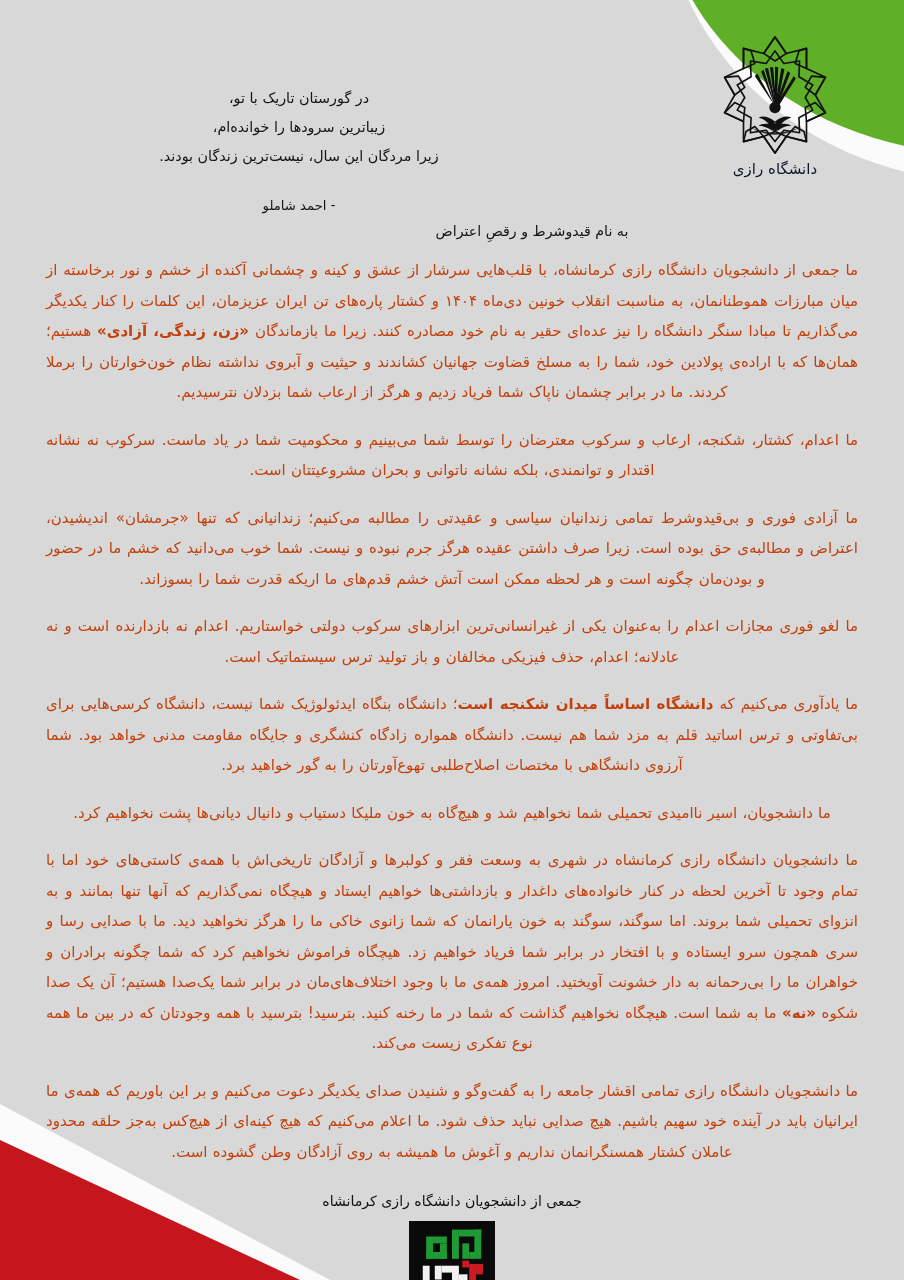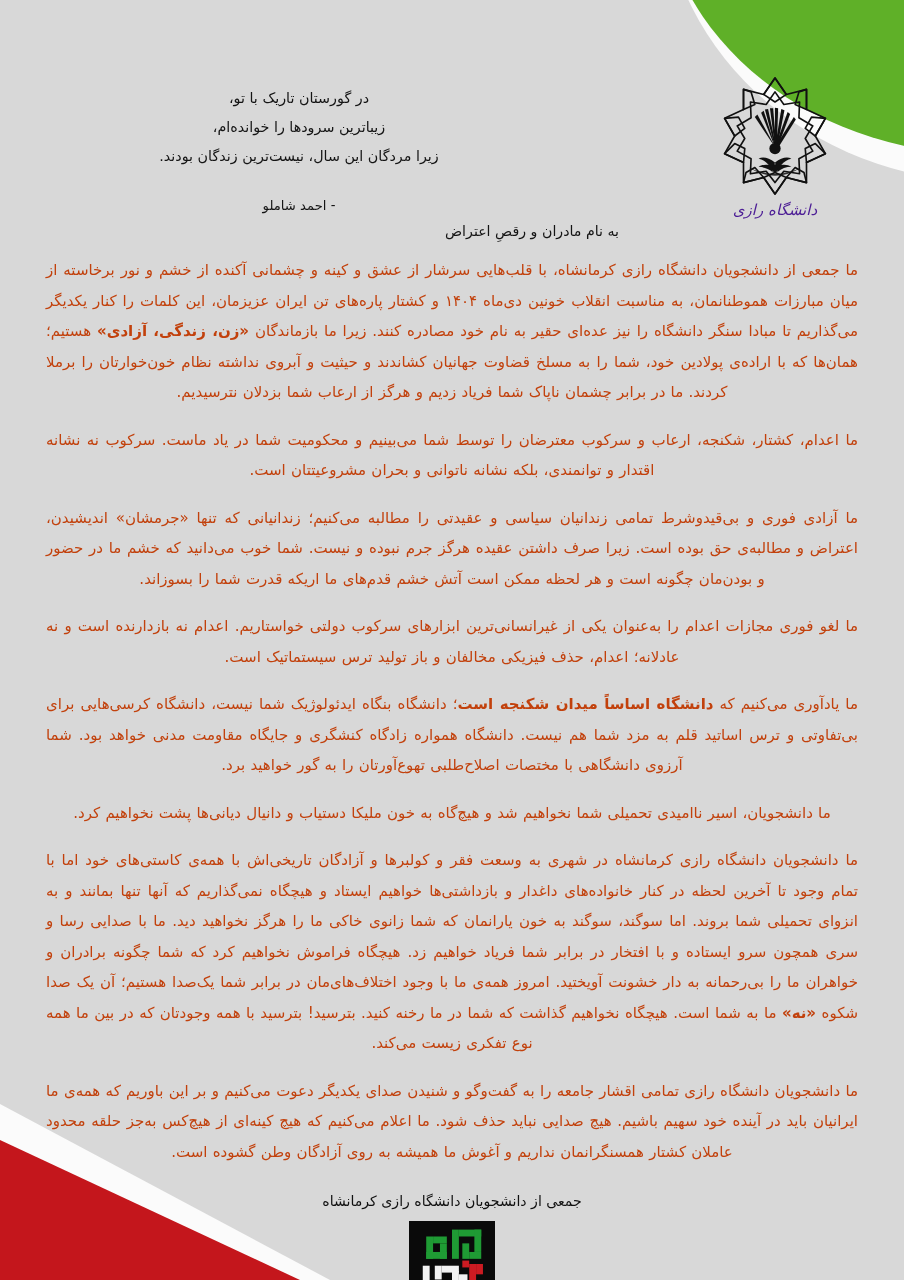--- a/index.html
+++ b/index.html
@@ -69,21 +69,21 @@
     border-top: 176px solid transparent;
     z-index: 0;
   }
 
   
   .header {
     position: relative;
     z-index: 3;
     display: flex;
     flex-direction: row-reverse;
-    align-items: flex-end;
+    align-items: flex-start;
     justify-content: space-between;
     padding: 18px 54px 0 34px;
     min-height: 200px;
     box-sizing: border-box;
   }
   .poem-block {
     text-align: center;
     padding-top: 66px;
     margin-right: 0;
     margin-left: 30px;
@@ -110,22 +110,21 @@
     padding-top: 14px;
     text-align: center;
   }
   .logo-svg {
     display: block;
     margin: 0 auto;
   }
   .logo-caption {
     margin-top: 2px;
     font-size: 15px;
-    color: #4c1d95;
-    font-style: italic;
+    color: #0f172a;
     letter-spacing: .5px;
   }
 
   
   .dedication {
     position: relative;
     z-index: 3;
     text-align: center;
     font-size: 14.2px;
     color: #141414;
@@ -237,21 +236,21 @@
 
         <g fill="#111" stroke="none" font-size="0">
           <path d="M58 150 q42 26 84 0 q-42 20 -84 0 z" opacity="0.85"></path>
         </g>
       </svg>
       <div class="logo-caption">دانشگاه رازی</div>
     </div>
 
   </div>
 
-  <div class="dedication">به نام مادران و رقصِ اعتراض</div>
+  <div class="dedication">به نام قیدوشرط و رقصِ اعتراض</div>
 
   <div class="body-text">
     <p class="para"><span>ما جمعی از دانشجویان دانشگاه رازی کرمانشاه، با قلب‌هایی سرشار از عشق و کینه و چشمانی آکنده از خشم و نور برخاسته از میان مبارزات هموطنانمان، به مناسبت انقلاب خونین دی‌ماه ۱۴۰۴ و کشتار پاره‌های تن ایران عزیزمان، این کلمات را کنار یکدیگر می‌گذاریم تا مبادا سنگر دانشگاه را نیز عده‌ای حقیر به نام خود مصادره کنند. زیرا ما بازماندگان </span><b>«زن، زندگی، آزادی»</b><span> هستیم؛ همان‌ها که با اراده‌ی پولادین خود، شما را به مسلخ قضاوت جهانیان کشاندند و حیثیت و آبروی نداشته نظام خون‌خوارتان را برملا کردند. ما در برابر چشمان ناپاک شما فریاد زدیم و هرگز از ارعاب شما بزدلان نترسیدیم.</span></p>
     <p class="para"><span>ما اعدام، کشتار، شکنجه، ارعاب و سرکوب معترضان را توسط شما می‌بینیم و محکومیت شما در یاد ماست. سرکوب نه نشانه اقتدار و توانمندی، بلکه نشانه ناتوانی و بحران مشروعیتتان است.</span></p>
     <p class="para"><span>ما آزادی فوری و بی‌قیدوشرط تمامی زندانیان سیاسی و عقیدتی را مطالبه می‌کنیم؛ زندانیانی که تنها «جرمشان» اندیشیدن، اعتراض و مطالبه‌ی حق بوده است. زیرا صرف داشتن عقیده هرگز جرم نبوده و نیست. شما خوب می‌دانید که خشم ما در حضور و بودن‌مان چگونه است و هر لحظه ممکن است آتش خشم قدم‌های ما اریکه قدرت شما را بسوزاند.</span></p>
     <p class="para"><span>ما لغو فوری مجازات اعدام را به‌عنوان یکی از غیرانسانی‌ترین ابزارهای سرکوب دولتی خواستاریم. اعدام نه بازدارنده است و نه عادلانه؛ اعدام، حذف فیزیکی مخالفان و باز تولید ترس سیستماتیک است.</span></p>
     <p class="para"><span>ما یادآوری می‌کنیم که </span><b>دانشگاه اساساً میدان شکنجه است</b><span>؛ دانشگاه بنگاه ایدئولوژیک شما نیست، دانشگاه کرسی‌هایی برای بی‌تفاوتی و ترس اساتید قلم به مزد شما هم نیست. دانشگاه همواره زادگاه کنشگری و جایگاه مقاومت مدنی خواهد بود. شما آرزوی دانشگاهی با مختصات اصلاح‌طلبی تهوع‌آورتان را به گور خواهید برد.</span></p>
     <p class="para"><span>ما دانشجویان، اسیر ناامیدی تحمیلی شما نخواهیم شد و هیچ‌گاه به خون ملیکا دستیاب و دانیال دیانی‌ها پشت نخواهیم کرد.</span></p>
     <p class="para"><span>ما دانشجویان دانشگاه رازی کرمانشاه در شهری به وسعت فقر و کولبرها و آزادگان تاریخی‌اش با همه‌ی کاستی‌های خود اما با تمام وجود تا آخرین لحظه در کنار خانواده‌های داغدار و بازداشتی‌ها خواهیم ایستاد و هیچگاه نمی‌گذاریم که آنها تنها بمانند و به انزوای تحمیلی شما بروند. اما سوگند، سوگند به خون یارانمان که شما زانوی خاکی ما را هرگز نخواهید دید. ما با صدایی رسا و سری همچون سرو ایستاده و با افتخار در برابر شما فریاد خواهیم زد. هیچگاه فراموش نخواهیم کرد که شما چگونه برادران و خواهران ما را بی‌رحمانه به دار خشونت آویختید. امروز همه‌ی ما با وجود اختلاف‌های‌مان در برابر شما یک‌صدا هستیم؛ آن یک صدا شکوه </span><b>«نه»</b><span> ما به شما است. هیچگاه نخواهیم گذاشت که شما در ما رخنه کنید. بترسید! بترسید با همه وجودتان که در بین ما همه نوع تفکری زیست می‌کند.</span></p>
     <p class="para"><span>ما دانشجویان دانشگاه رازی تمامی اقشار جامعه را به گفت‌وگو و شنیدن صدای یکدیگر دعوت می‌کنیم و بر این باوریم که همه‌ی ما ایرانیان باید در آینده خود سهیم باشیم. هیچ صدایی نباید حذف شود. ما اعلام می‌کنیم که هیچ کینه‌ای از هیچ‌کس به‌جز حلقه محدود عاملان کشتار همسنگرانمان نداریم و آغوش ما همیشه به روی آزادگان وطن گشوده است.</span></p>

